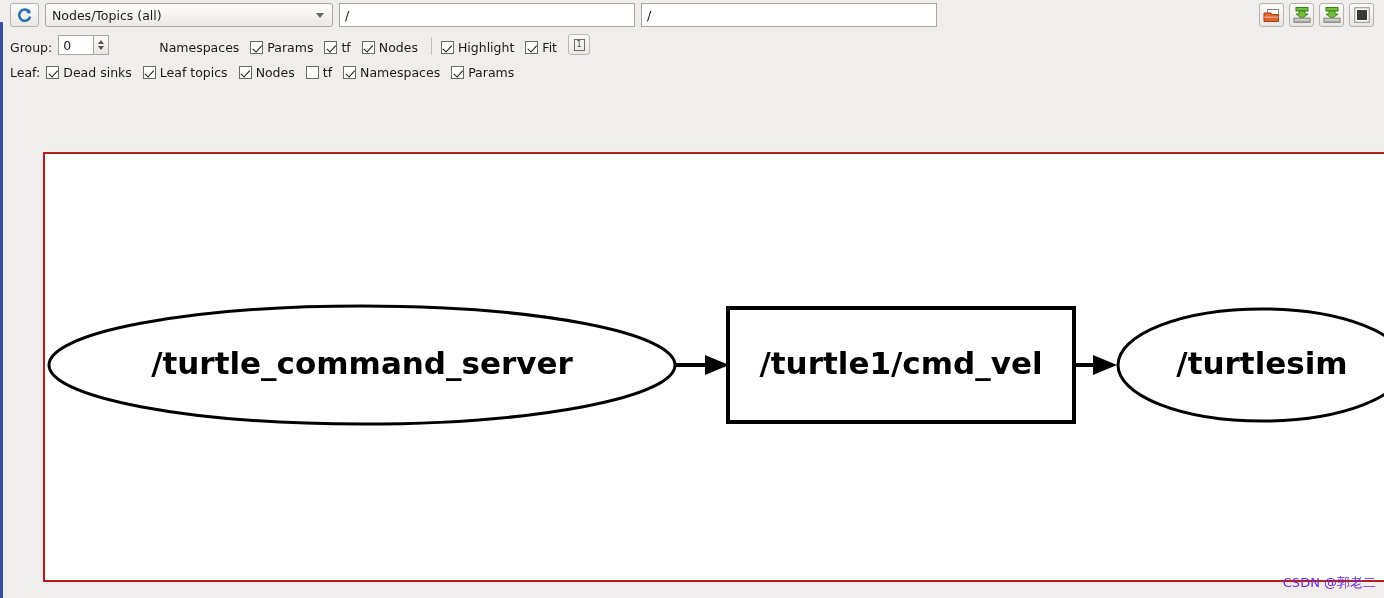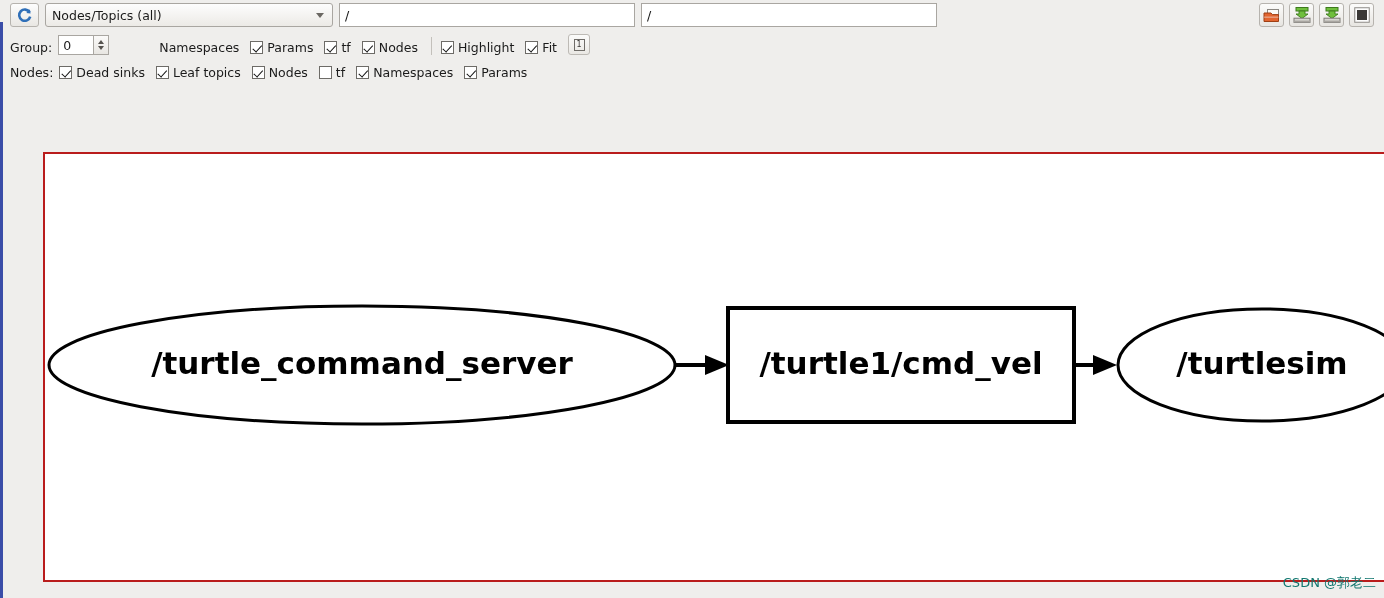--- a/index.html
+++ b/index.html
@@ -345,21 +345,21 @@
     font-weight: bold;
     fill: #000000;
   }
 
   
   #watermark {
     position: absolute;
     right: 8px;
     bottom: 6px;
     font-size: 13px;
-    color: #0f766e;
+    color: #6d28d9;
     font-family: "DejaVu Sans", sans-serif;
     pointer-events: none;
   }
 </style>
 </head>
 <body>
 
 <div id="window">
 
 
@@ -461,21 +461,21 @@
       <span class="chk-box checked"></span>
       <span>Fit</span>
     </div>
 
     <div class="ratio-btn">
       <span class="ratio-inner">1</span>
     </div>
   </div>
 
   <div class="opt-row">
-    <span class="opt-label">Nodes:</span>
+    <span class="opt-label">Leaf:</span>
 
     <div class="chk-item">
       <span class="chk-box checked"></span>
       <span>Dead sinks</span>
     </div>
     <div class="chk-item">
       <span class="chk-box checked"></span>
       <span>Leaf topics</span>
     </div>
     <div class="chk-item">

